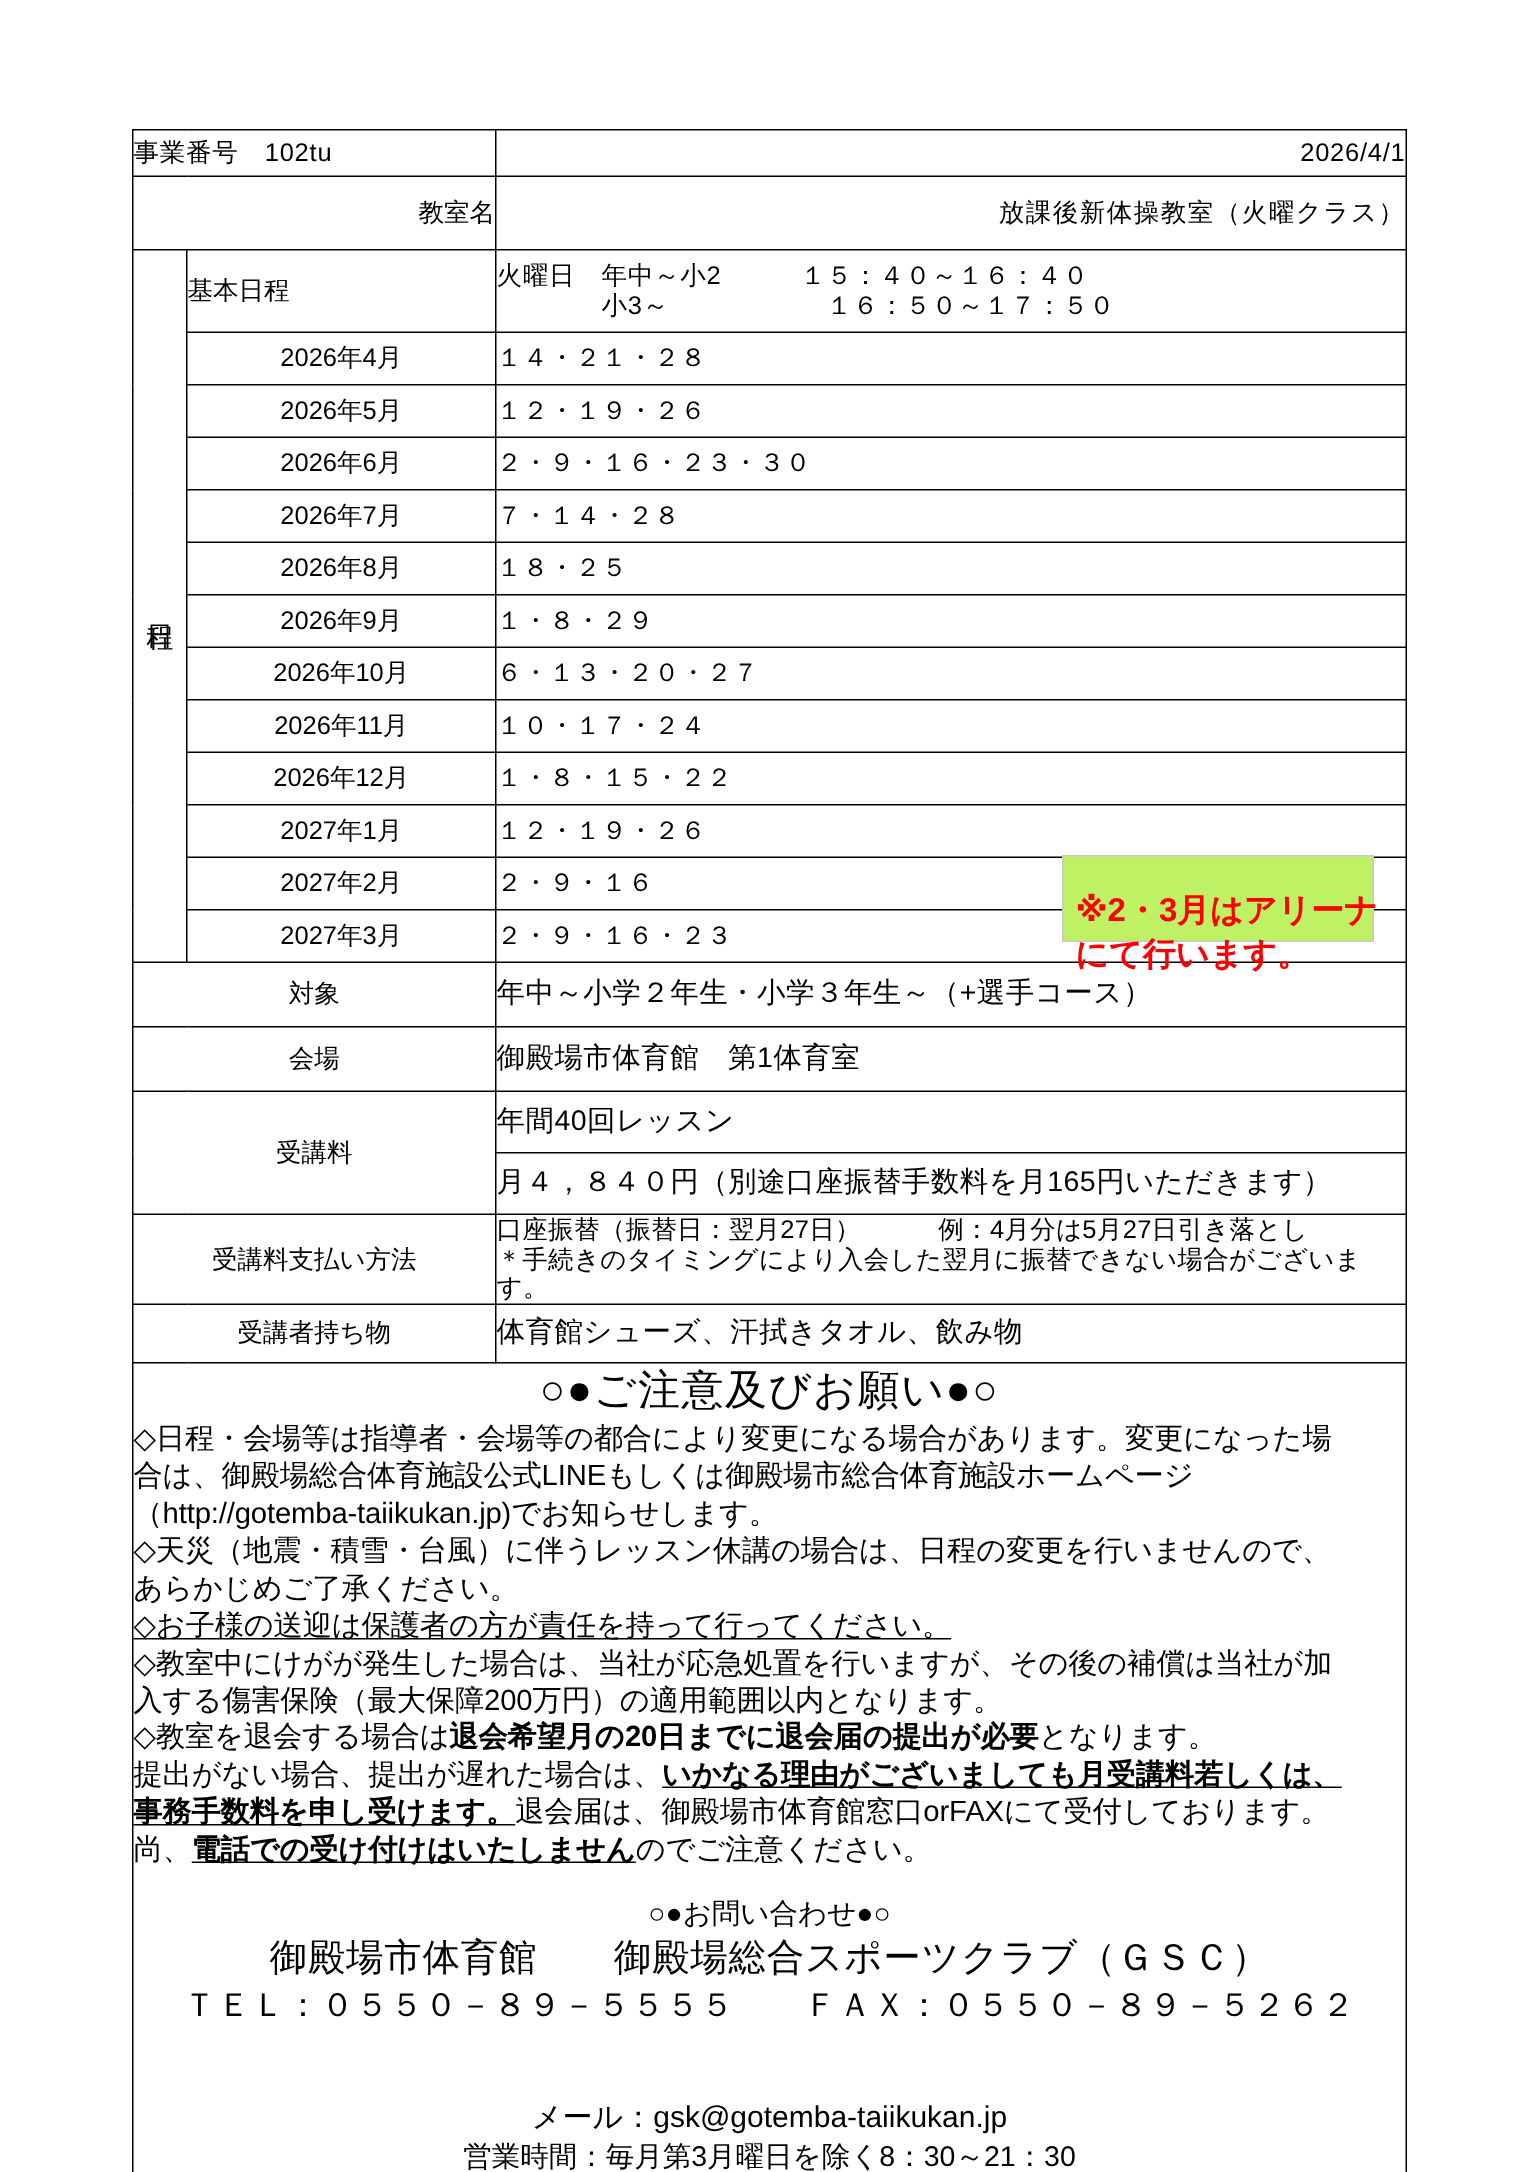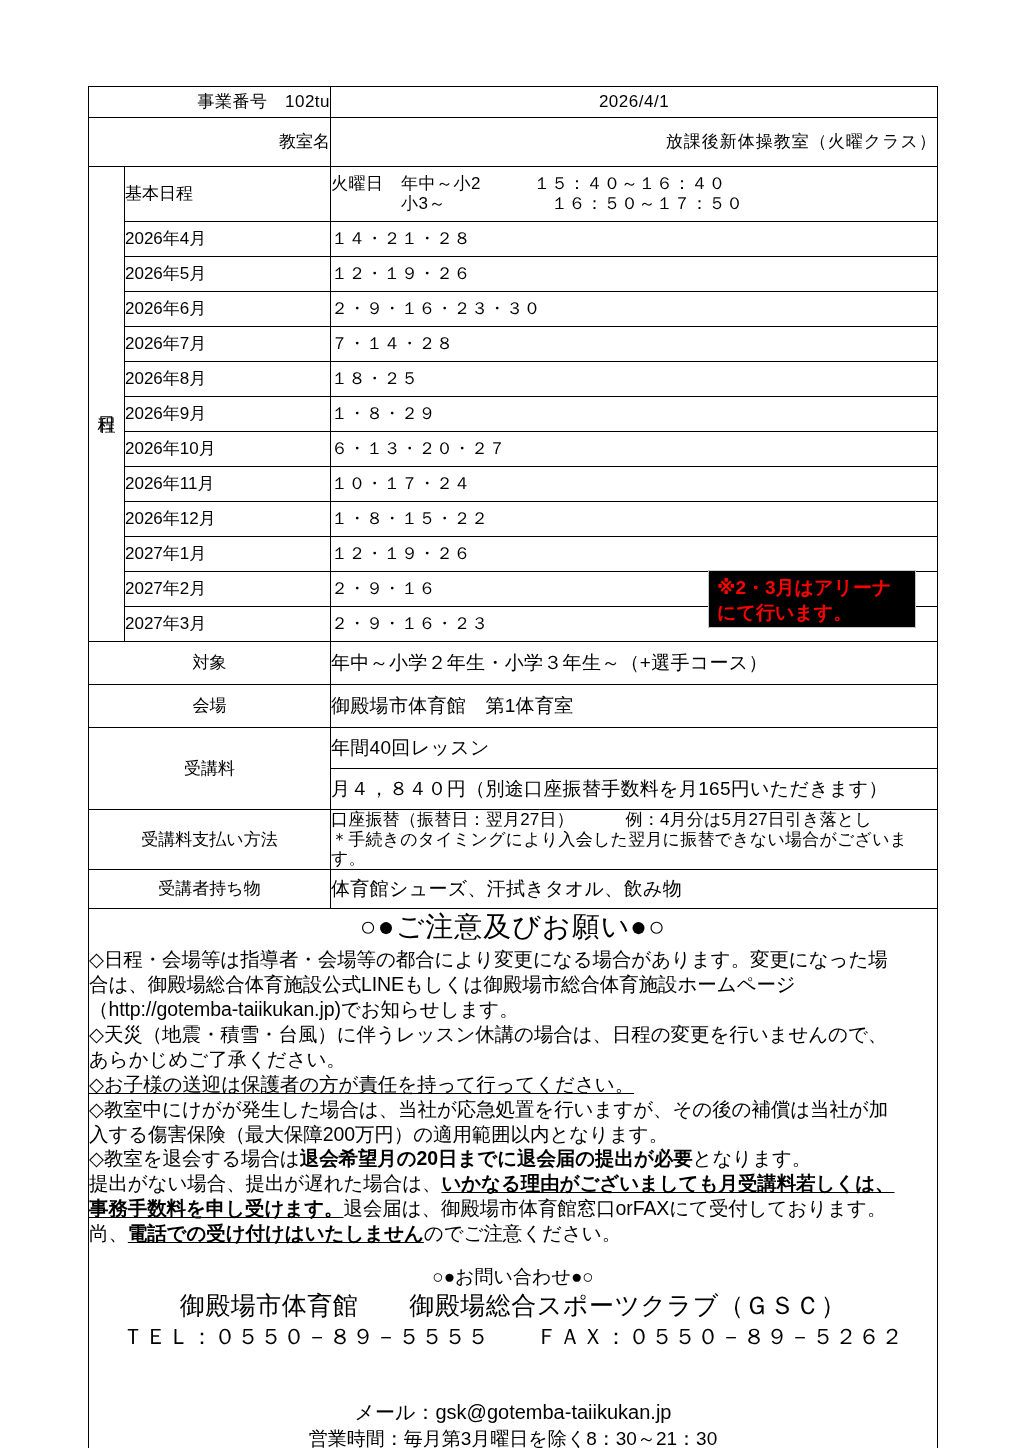--- a/index.html
+++ b/index.html
@@ -39,26 +39,26 @@
 
   
   .c-vert { width: 36px; }
   .c-label { width: 206px; }
   .c-body  { }
 
   
   .row-jigyo td { height: 30px; }
   .jigyo-no {
     font-size: 21px;
-    text-align: right;
+    text-align: left;
     letter-spacing: 0.5px;
   }
   .doc-date {
     font-size: 23px;
-    text-align: center;
+    text-align: right;
     padding-right: 12px;
     letter-spacing: 0.5px;
   }
 
   .row-title td { height: 48px; text-align: right; }
   .label-kyoshitsu {
     font-size: 22px;
     text-align: center;
   }
   .class-title {
@@ -94,20 +94,21 @@
     font-size: 22px;
     padding: 1px 8px;
     line-height: 1.25;
     white-space: pre;
     letter-spacing: 0.5px;
   }
   .row-basic td { height: 54px; }
 
   .month-label {
     font-size: 25px;
+    text-align: center;
     letter-spacing: 0px;
     white-space: nowrap;
   }
   .month-days {
     font-size: 25px;
     padding-left: 8px;
     letter-spacing: 0.5px;
     white-space: nowrap;
   }
   tr.row-month td { height: 34px; }
@@ -175,28 +176,28 @@
   .contact .ct-hours{ font-size: 19px; }
   .contact .ct-note { font-size: 20px; }
 
   
   .red-note {
     position: absolute;
     left: 708px;
     top: 570px;
     width: 208px;
     height: 58px;
-    background: #000000;
+    background: #bef264;
     border: 1.5px solid #c8c8c8;
     box-sizing: border-box;
     color: #ff0000;
     font-weight: bold;
-    font-size: 19px;
+    font-size: 22px;
     line-height: 1.32;
-    padding: 4px 8px;
+    padding: 21px 8px;
     letter-spacing: 0px;
     white-space: nowrap;
     z-index: 5;
   }
 </style>
 </head>
 <body>
 
 <div class="page">
 

